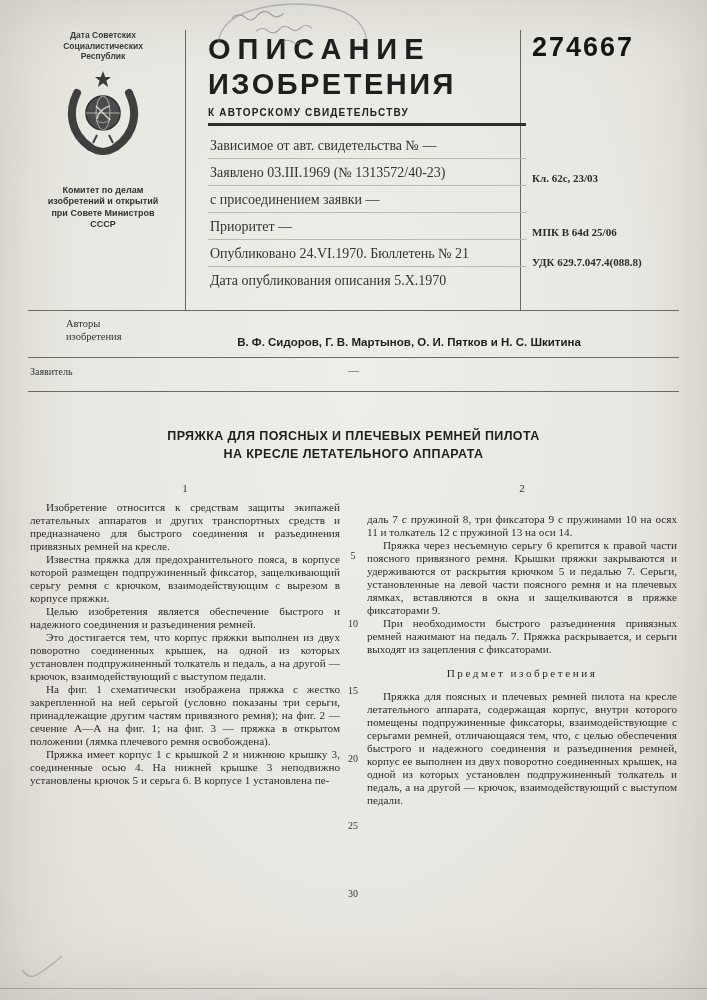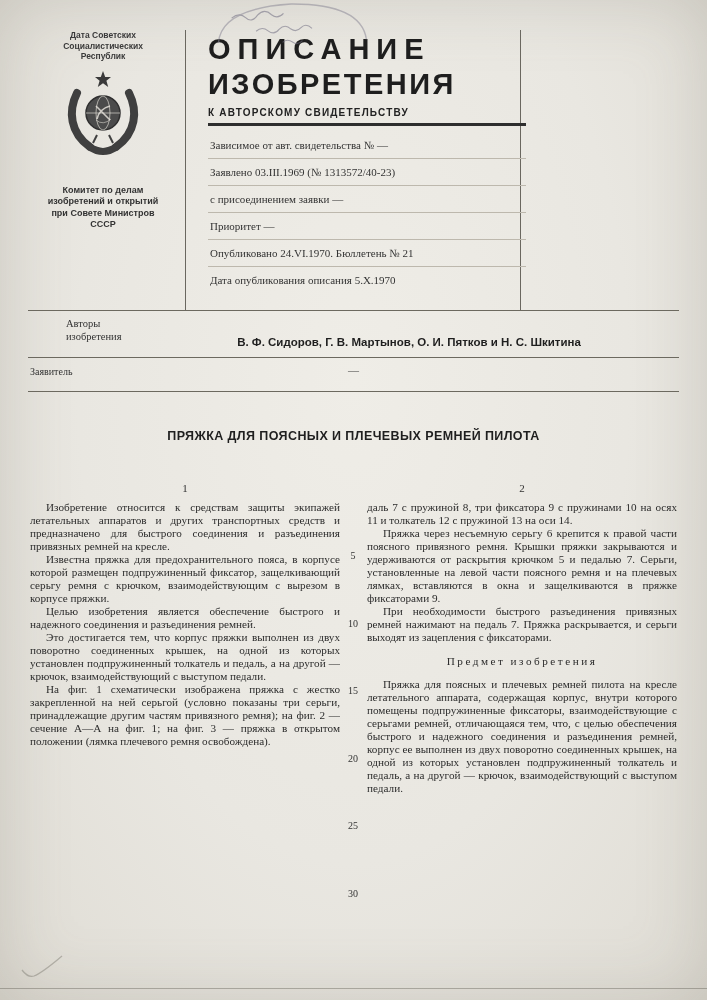--- a/index.html
+++ b/index.html
@@ -18,21 +18,21 @@
   .committee-line { font-family:"Liberation Sans", sans-serif; font-weight:bold; font-size:9px; line-height:11.5px; color:#333; }
   .vline { position:absolute; top:30px; height:280px; width:1px; background:#6a675f; }
   .vline1 { left:185px; } .vline2 { left:520px; }
 
   .h-center { position:absolute; left:197px; top:32px; width:318px;margin-left:11px; }
   .doc-type1 { font-family:"Liberation Sans", sans-serif; font-weight:bold; font-size:29px; letter-spacing:7px; line-height:35px; color:#1e1e1e; white-space:nowrap; }
   .doc-type2 { font-family:"Liberation Sans", sans-serif; font-weight:bold; font-size:29px; letter-spacing:2.5px; line-height:35px; color:#1e1e1e; white-space:nowrap; }
   .doc-subtitle { font-family:"Liberation Sans", sans-serif; font-weight:bold; font-size:10px; letter-spacing:1.2px; margin-top:5px; color:#222; }
   .thick-rule { height:3px; background:#2e2e2e; margin-top:5px; }
   .biblio { margin-top:6px; }
-  .biblio-row { font-size:11px; line-height:13px; padding:7px 2px 6px 2px; border-bottom:1px solid #bdb8ad; color:#333; white-space:nowrap; }
+  .biblio-row { font-size:14px; line-height:13px; padding:7px 2px 6px 2px; border-bottom:1px solid #bdb8ad; color:#333; white-space:nowrap; }
   .biblio-row:last-child { border-bottom:none; }
 
   .h-right { position:absolute; left:532px; top:32px; width:148px; }
   .patent-number { font-family:"Liberation Sans", sans-serif; font-weight:bold; font-size:27px; letter-spacing:2px; color:#151515; }
   .ref { position:absolute; left:0; font-size:11px; font-weight:bold; color:#2c2c2c; white-space:nowrap; }
   .ref-class { top:140px; } .ref-mpk { top:194px; } .ref-udk { top:224px; }
 
   .hline { position:absolute; left:28px; right:28px; height:1px; background:#6c695f; }
   .hl1 { top:310px; } .hl2 { top:357px; } .hl3 { top:391px; }
 
@@ -48,21 +48,21 @@
     font-family:"Liberation Sans", sans-serif; font-weight:bold; font-size:12.5px; line-height:18px; letter-spacing:.4px; color:#1f1f1f; }
 
   
   .body { position:absolute; top:482px; left:30px; width:647px; }
   .colnum { position:absolute; top:0; width:310px; text-align:center; font-size:11px; color:#333; }
   .colnum1 { left:0; } .colnum2 { right:0; }
   .columns { display:flex; gap:27px; padding-top:19px; }
   .column { width:310px; font-size:11.2px; line-height:13px; text-align:justify; color:#2c2c2c; }
   .column p { margin:0; }
   .p { text-indent:16px; }
-  .p.cont { text-indent:0; }
+  .p.cont { text-indent:0;margin-top:12px; }
   .subject-heading { text-align:center; text-indent:0; letter-spacing:2.5px; font-size:11.2px; margin:11px 0 10px 0 !important; color:#2c2c2c; }
   .gutter-num { position:absolute; left:312px; width:22px; text-align:center; font-size:10px; color:#333; }
 
   
   .stamp { position:absolute; left:212px; top:0px; width:160px; height:56px; opacity:.55; transform:rotate(-2deg); pointer-events:none; }
   .check-scribble { position:absolute; left:20px; top:952px; width:46px; height:30px; opacity:.45; }
   .bottom-hairline { position:absolute; left:0; right:0; top:988px; height:1px; background:rgba(90,88,78,.4); }
 </style>
 </head>
 <body>
@@ -105,20 +105,26 @@
     <div class="biblio">
       <div class="biblio-row">Зависимое от авт. свидетельства №  —</div>
       <div class="biblio-row">Заявлено 03.III.1969 (№ 1313572/40-23)</div>
       <div class="biblio-row">с присоединением заявки  —</div>
       <div class="biblio-row">Приоритет  —</div>
       <div class="biblio-row">Опубликовано 24.VI.1970. Бюллетень № 21</div>
       <div class="biblio-row">Дата опубликования описания 5.X.1970</div>
     </div>
   </div>
 
+  <div class="h-right">
+    <div class="patent-number">274667</div>
+    <div class="ref ref-class">Кл. 62с, 23/03</div>
+    <div class="ref ref-mpk">МПК В 64d 25/06</div>
+    <div class="ref ref-udk">УДК 629.7.047.4(088.8)</div>
+  </div>
 
   <svg class="stamp" viewBox="0 0 160 56" xmlns="http://www.w3.org/2000/svg">
     <path d="M6,40 Q10,6 80,4 Q150,6 154,42" stroke="#8d8a98" stroke-width="1.4" fill="none"></path>
     <path d="M20,16 q8,-6 14,0 q6,6 12,-2 q7,-7 14,0 q6,5 12,-1" stroke="#6f6c80" stroke-width="1.2" fill="none"></path>
     <path d="M44,30 q6,-5 12,0 q6,5 11,-1 q6,-6 12,0 q5,4 10,-1 q5,-5 11,1" stroke="#6f6c80" stroke-width="1.1" fill="none"></path>
     <path d="M70,42 q5,-4 10,0 q5,4 10,-1" stroke="#6f6c80" stroke-width="1" fill="none"></path>
   </svg>
 
   <div class="hline hl1"></div>
   <div class="hline hl2"></div>
@@ -127,40 +133,42 @@
   <div class="authors-label">
     <div>Авторы</div>
     <div>изобретения</div>
   </div>
   <div class="authors-names">В. Ф. Сидоров, Г. В. Мартынов, О. И. Пятков и Н. С. Шкитина</div>
   <div class="applicant-label">Заявитель</div>
   <div class="applicant-value">—</div>
 
   <div class="invention-title">
     <div>ПРЯЖКА ДЛЯ ПОЯСНЫХ И ПЛЕЧЕВЫХ РЕМНЕЙ ПИЛОТА</div>
+    <div>НА КРЕСЛЕ ЛЕТАТЕЛЬНОГО АППАРАТА</div>
   </div>
 
   <div class="body">
     <div class="colnum colnum1">1</div>
     <div class="colnum colnum2">2</div>
 
     <span class="gutter-num" style="top:68px">5</span>
     <span class="gutter-num" style="top:136px">10</span>
     <span class="gutter-num" style="top:203px">15</span>
     <span class="gutter-num" style="top:271px">20</span>
     <span class="gutter-num" style="top:338px">25</span>
     <span class="gutter-num" style="top:406px">30</span>
 
     <div class="columns">
       <div class="column">
         <p class="p">Изобретение относится к средствам защиты экипажей летательных аппаратов и других транспортных средств и предназначено для быстрого соединения и разъединения привязных ремней на кресле.</p>
         <p class="p">Известна пряжка для предохранительного пояса, в корпусе которой размещен подпружиненный фиксатор, защелкивающий серьгу ремня с крючком, взаимодействующим с вырезом в корпусе пряжки.</p>
         <p class="p">Целью изобретения является обеспечение быстрого и надежного соединения и разъединения ремней.</p>
         <p class="p">Это достигается тем, что корпус пряжки выполнен из двух поворотно соединенных крышек, на одной из которых установлен подпружиненный толкатель и педаль, а на другой — крючок, взаимодействующий с выступом педали.</p>
         <p class="p">На фиг. 1 схематически изображена пряжка с жестко закрепленной на ней серьгой (условно показаны три серьги, принадлежащие другим частям привязного ремня); на фиг. 2 — сечение А—А на фиг. 1; на фиг. 3 — пряжка в открытом положении (лямка плечевого ремня освобождена).</p>
+        <p class="p">Пряжка имеет корпус 1 с крышкой 2 и нижнюю крышку 3, соединенные осью 4. На нижней крышке 3 неподвижно установлены крючок 5 и серьга 6. В корпусе 1 установлена пе-</p>
       </div>
       <div class="column">
         <p class="p cont">даль 7 с пружиной 8, три фиксатора 9 с пружинами 10 на осях 11 и толкатель 12 с пружиной 13 на оси 14.</p>
         <p class="p">Пряжка через несъемную серьгу 6 крепится к правой части поясного привязного ремня. Крышки пряжки закрываются и удерживаются от раскрытия крючком 5 и педалью 7. Серьги, установленные на левой части поясного ремня и на плечевых лямках, вставляются в окна и защелкиваются в пряжке фиксаторами 9.</p>
         <p class="p">При необходимости быстрого разъединения привязных ремней нажимают на педаль 7. Пряжка раскрывается, и серьги выходят из зацепления с фиксаторами.</p>
         <p class="subject-heading">Предмет изобретения</p>
         <p class="p">Пряжка для поясных и плечевых ремней пилота на кресле летательного аппарата, содержащая корпус, внутри которого помещены подпружиненные фиксаторы, взаимодействующие с серьгами ремней, отличающаяся тем, что, с целью обеспечения быстрого и надежного соединения и разъединения ремней, корпус ее выполнен из двух поворотно соединенных крышек, на одной из которых установлен подпружиненный толкатель и педаль, а на другой — крючок, взаимодействующий с выступом педали.</p>
       </div>
     </div>
   </div>

